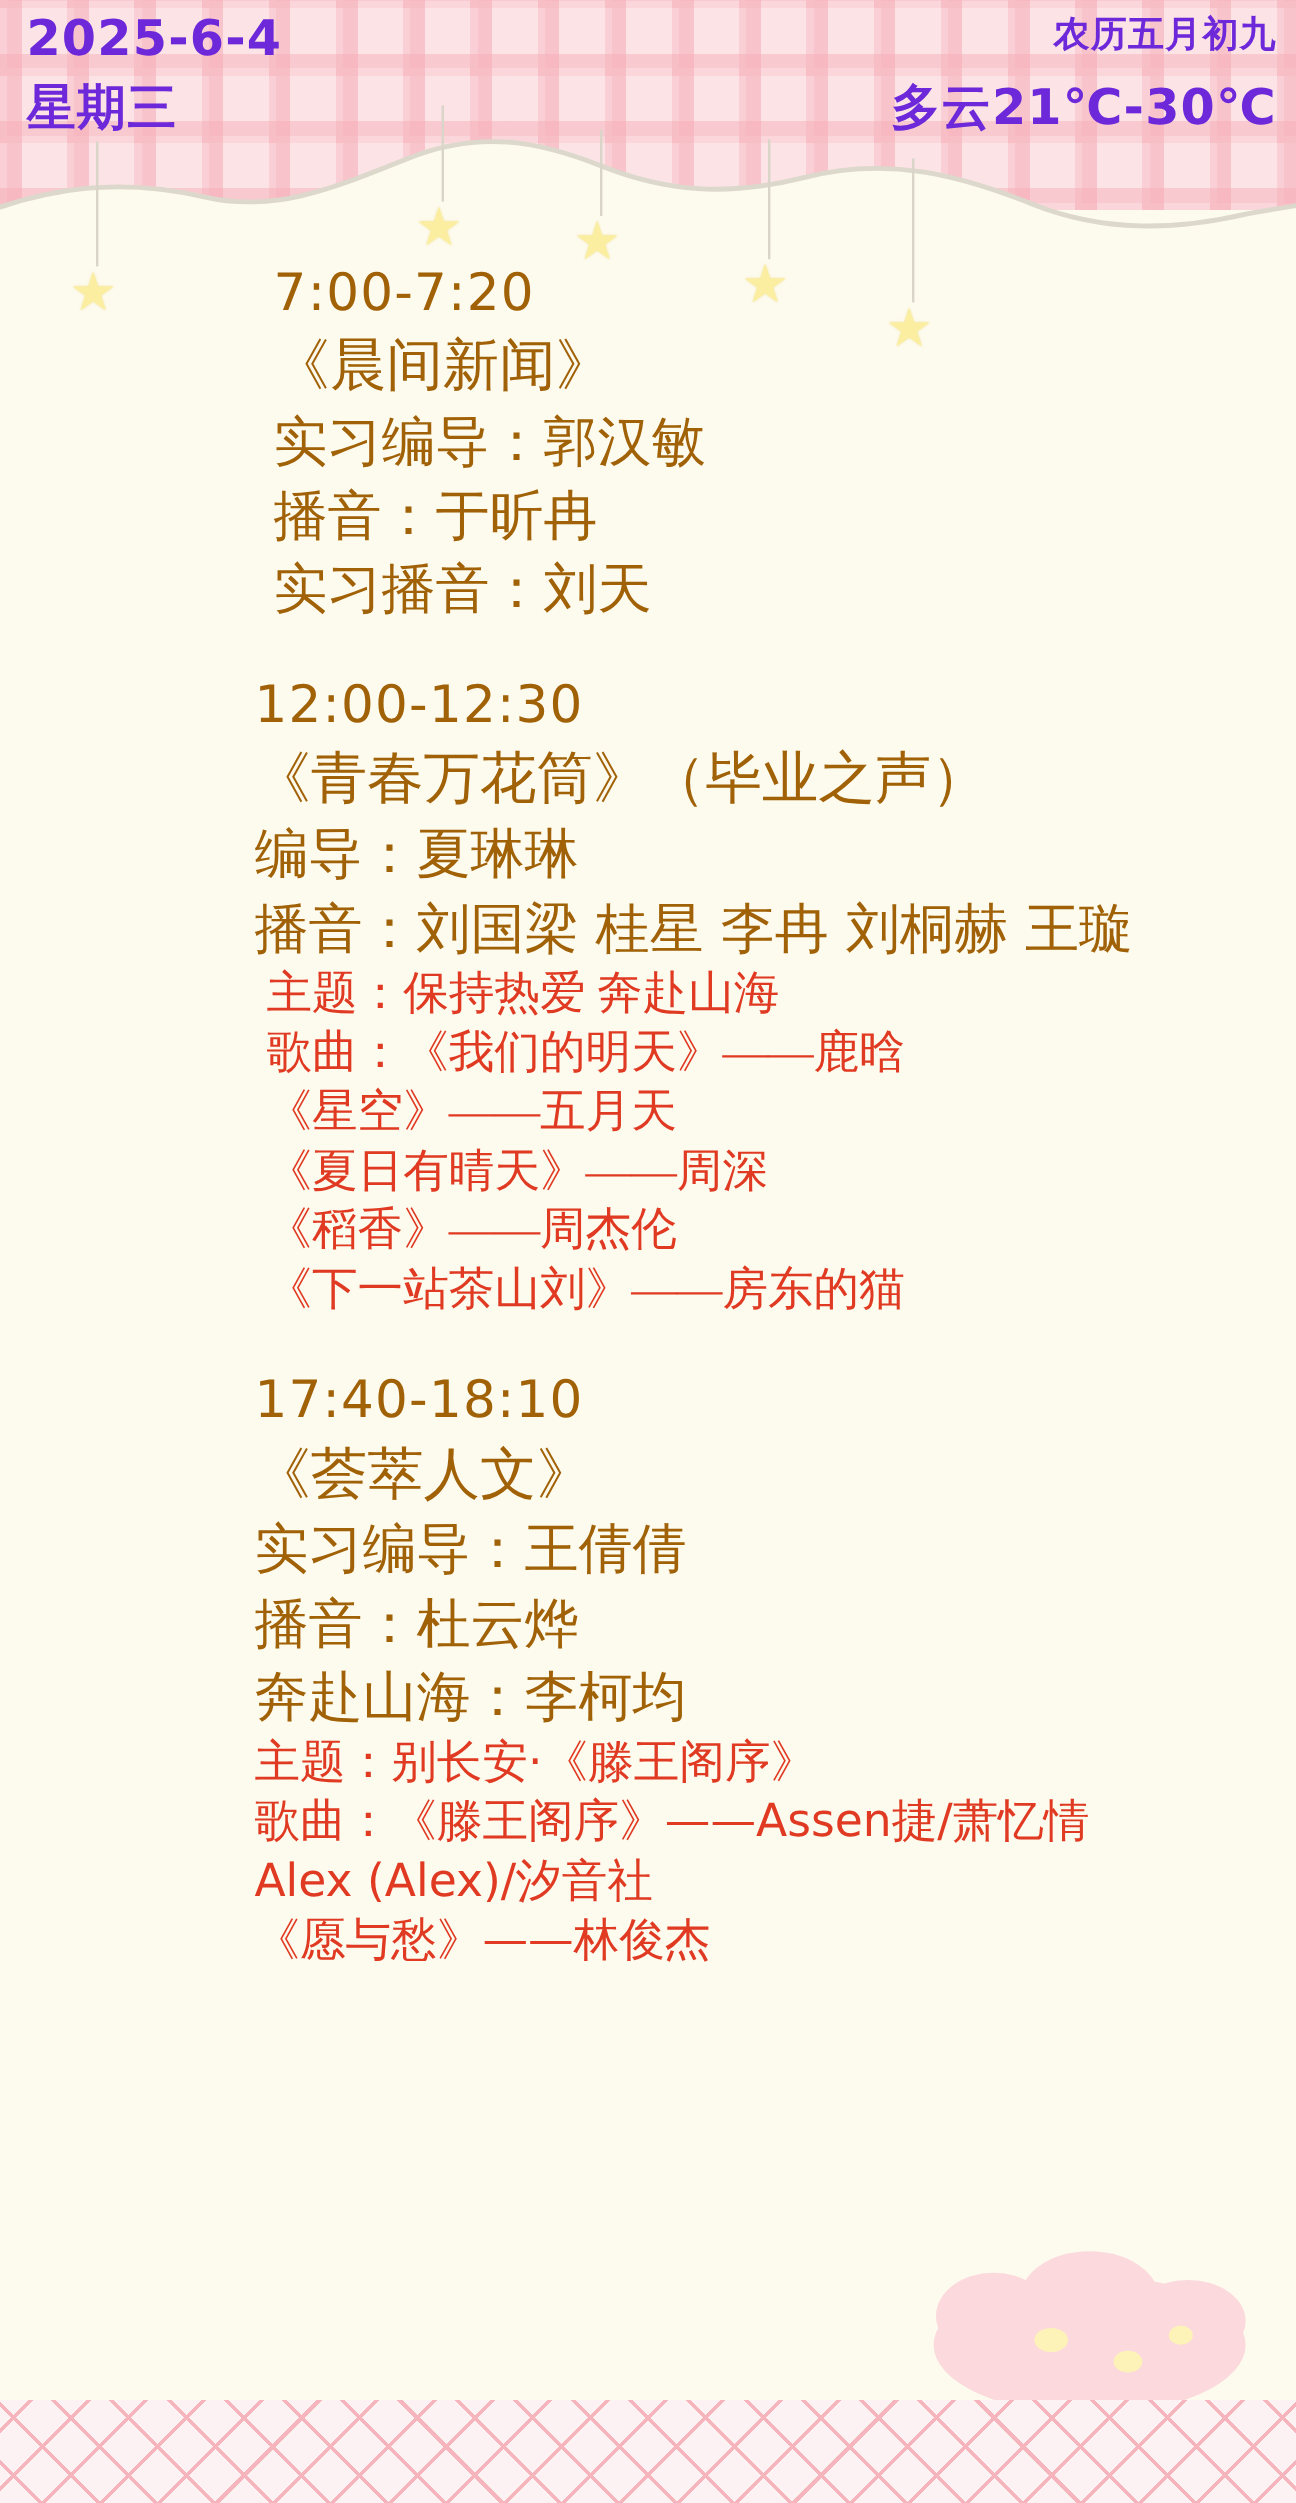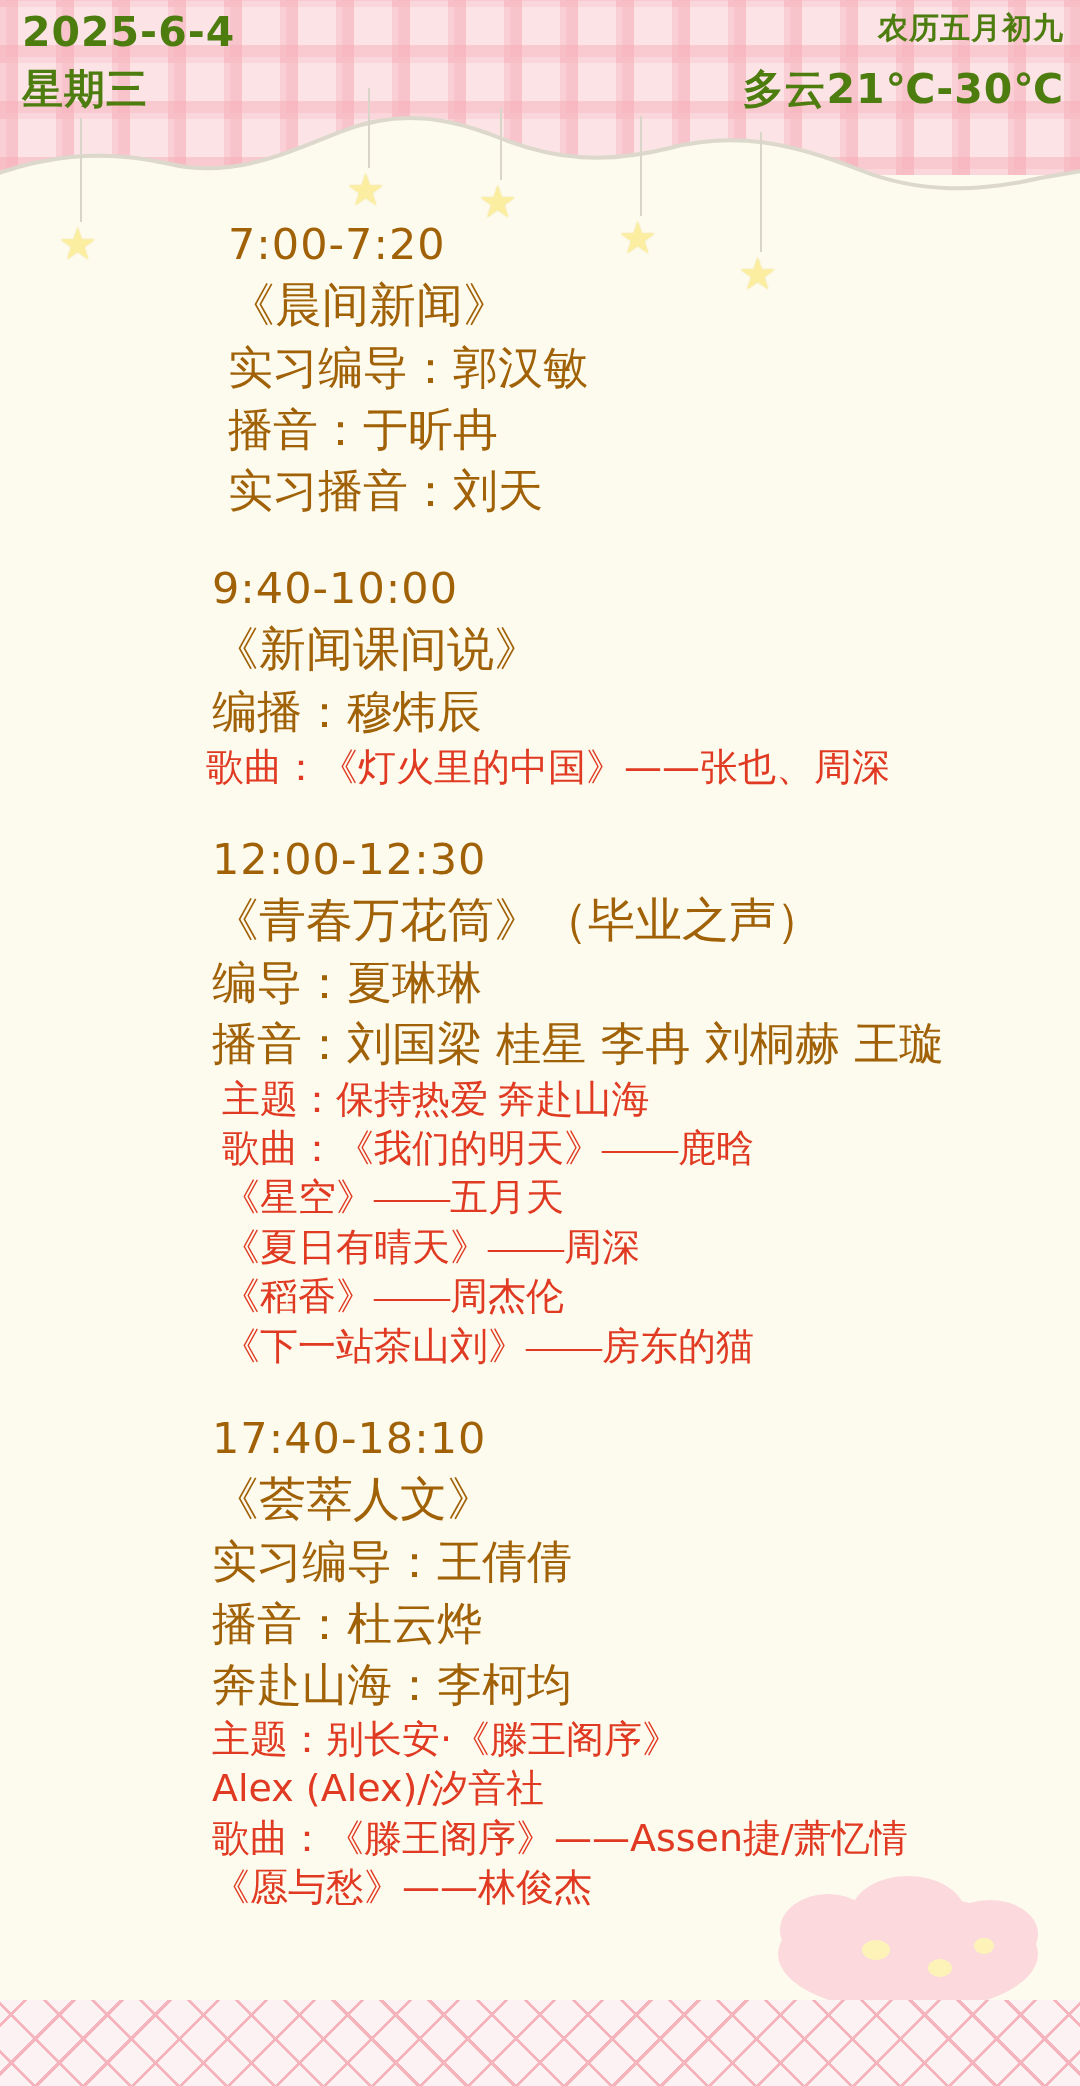--- a/index.html
+++ b/index.html
@@ -42,21 +42,21 @@
     position: absolute;
     left: -20px; top: 60px;
     width: 1120px; height: 260px;
   }
 
   
   .hdr {
     position: absolute;
     font-family: "DejaVu Sans", sans-serif;
     font-weight: bold;
-    color: #4d7c0f;
+    color: #6d28d9;
     letter-spacing: 1px;
     white-space: nowrap;
   }
   #hdr-date   { left: 22px;  top: 8px;  font-size: 41px; }
   #hdr-week   { left: 22px;  top: 62px; font-size: 41px; }
   #hdr-lunar  { right: 16px; top: 8px;  font-size: 30px; }
   #hdr-weather{ right: 16px; top: 62px; font-size: 41px; }
 
   
   .star-wrap { position: absolute; }
@@ -176,26 +176,20 @@
   <div id="content">
 
     <div class="block b1">
       <div class="line time">7:00-7:20</div>
       <div class="line title">《晨间新闻》</div>
       <div class="line">实习编导：郭汉敏</div>
       <div class="line">播音：于昕冉</div>
       <div class="line">实习播音：刘天</div>
     </div>
 
-    <div class="block b2">
-      <div class="line time">9:40-10:00</div>
-      <div class="line title">《新闻课间说》</div>
-      <div class="line">编播：穆炜辰</div>
-      <div class="line red">歌曲：《灯火里的中国》——张也、周深</div>
-    </div>
 
     <div class="block b3">
       <div class="line time">12:00-12:30</div>
       <div class="line title">《青春万花筒》（毕业之声）</div>
       <div class="line">编导：夏琳琳</div>
       <div class="line">播音：刘国梁 桂星 李冉 刘桐赫 王璇</div>
       <div class="line red">主题：保持热爱 奔赴山海</div>
       <div class="line red">歌曲：《我们的明天》——鹿晗</div>
       <div class="line red indent">《星空》——五月天</div>
       <div class="line red indent">《夏日有晴天》——周深</div>
@@ -203,22 +197,22 @@
       <div class="line red indent">《下一站茶山刘》——房东的猫</div>
     </div>
 
     <div class="block b4">
       <div class="line time">17:40-18:10</div>
       <div class="line title">《荟萃人文》</div>
       <div class="line">实习编导：王倩倩</div>
       <div class="line">播音：杜云烨</div>
       <div class="line">奔赴山海：李柯均</div>
       <div class="line red">主题：别长安·《滕王阁序》</div>
+      <div class="line red">歌曲：《滕王阁序》——Assen捷/萧忆情</div>
       <div class="line red">Alex (Alex)/汐音社</div>
-      <div class="line red">歌曲：《滕王阁序》——Assen捷/萧忆情</div>
       <div class="line red indent">《愿与愁》——林俊杰</div>
     </div>
 
   </div>
 
   <svg id="cloud" viewBox="0 0 300 160">
     <ellipse cx="150" cy="90" rx="130" ry="58" fill="#fbd9dd"></ellipse>
     <ellipse cx="70" cy="66" rx="48" ry="36" fill="#fbd9dd"></ellipse>
     <ellipse cx="150" cy="52" rx="58" ry="40" fill="#fbd9dd"></ellipse>
     <ellipse cx="232" cy="70" rx="48" ry="34" fill="#fbd9dd"></ellipse>

